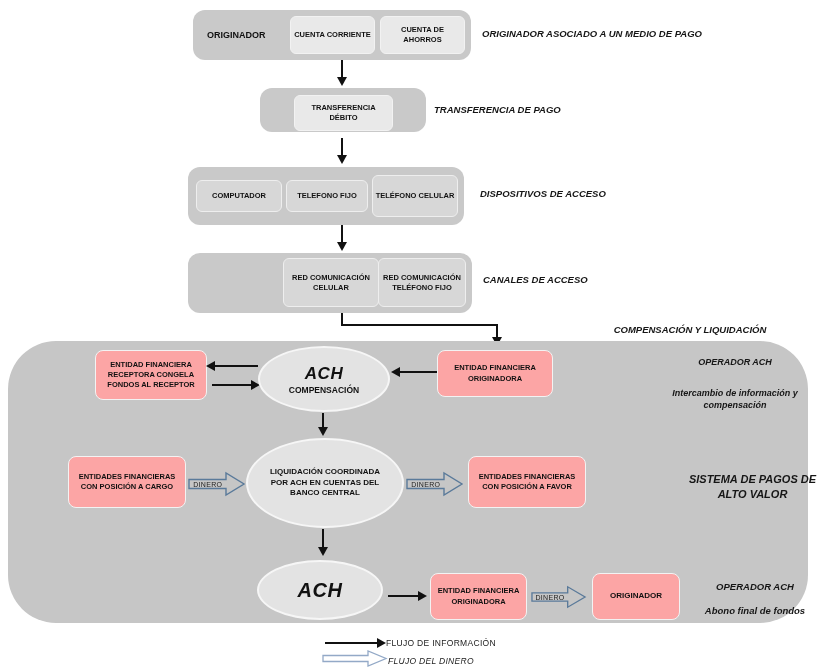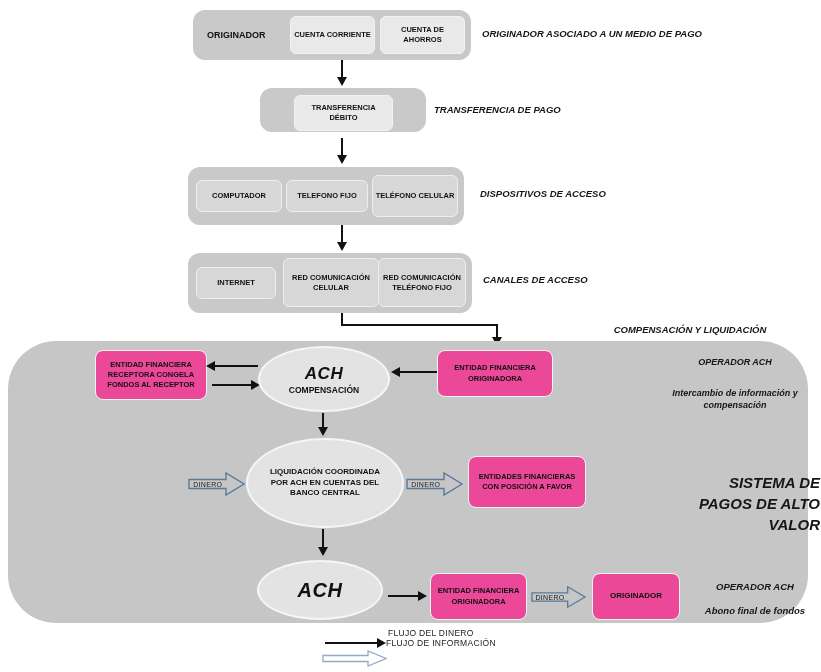--- a/index.html
+++ b/index.html
@@ -5,21 +5,21 @@
   html,body{margin:0;padding:0;background:#fff;}
   .canvas{position:relative;width:821px;height:672px;background:#ffffff;
           font-family:"Liberation Sans",sans-serif;color:#111;overflow:hidden;}
   .abs{position:absolute;}
   .group{background:#c9c9c9;border-radius:12px;}
   .panel{background:#c6c6c6;border-radius:48px;}
   .ibox{background:#e9e9e9;border:1px solid #f2f2f2;border-radius:6px;
         display:flex;align-items:center;justify-content:center;text-align:center;
         font-weight:bold;font-size:7.5px;line-height:1.3;color:#111;padding:2px;box-sizing:border-box;}
   .ibox.dark{background:#d7d7d7;border-color:#eeeeee;}
-  .pbox{background:#ec4899;border:1px solid #f3f3f3;border-radius:8px;
+  .pbox{background:#fca5a5;border:1px solid #f3f3f3;border-radius:8px;
         display:flex;align-items:center;justify-content:center;text-align:center;
         font-weight:bold;font-size:7.5px;line-height:1.35;color:#111;padding:3px;box-sizing:border-box;}
   .ellipse{background:#e3e3e3;border:2px solid #f6f6f6;border-radius:50%;
         display:flex;flex-direction:column;align-items:center;justify-content:center;
         text-align:center;box-sizing:border-box;}
   .ach{font-weight:bold;font-style:italic;font-size:17px;letter-spacing:.5px;}
   .ach.big{font-size:20px;}
   .esub{font-weight:bold;font-size:8.5px;margin-top:1px;}
   .ebody{font-weight:bold;font-size:8px;line-height:1.35;width:112px;}
   .side{font-style:italic;font-weight:bold;font-size:9.5px;color:#161616;white-space:nowrap;}
@@ -62,21 +62,20 @@
     <div class="abs ibox dark" style="left:8px;top:13px;width:86px;height:32px;">COMPUTADOR</div>
     <div class="abs ibox dark" style="left:98px;top:13px;width:82px;height:32px;">TELEFONO FIJO</div>
     <div class="abs ibox dark" style="left:184px;top:8px;width:86px;height:42px;">TELÉFONO CELULAR</div>
   </div>
   <span class="abs side" style="left:480px;top:188px;">DISPOSITIVOS DE ACCESO</span>
 
   <div class="abs linev" style="left:341px;top:225px;height:18px;"></div>
   <div class="abs hd-down" style="left:337px;top:242px;"></div>
 
   <div class="abs group" style="left:188px;top:253px;width:284px;height:60px;">
-    <div class="abs ibox dark" style="left:8px;top:14px;width:80px;height:32px;">INTERNET</div>
     <div class="abs ibox dark" style="left:95px;top:5px;width:96px;height:49px;">RED COMUNICACIÓN CELULAR</div>
     <div class="abs ibox dark" style="left:190px;top:5px;width:88px;height:49px;">RED COMUNICACIÓN TELÉFONO FIJO</div>
   </div>
   <span class="abs side" style="left:483px;top:274px;">CANALES DE ACCESO</span>
 
   <div class="abs linev" style="left:341px;top:313px;height:13px;"></div>
   <div class="abs lineh" style="left:341px;top:324px;width:157px;"></div>
   <div class="abs linev" style="left:496px;top:324px;height:14px;"></div>
   <div class="abs hd-down" style="left:492px;top:337px;"></div>
 
@@ -102,20 +101,21 @@
   <div class="abs pbox" style="left:437px;top:350px;width:116px;height:47px;">ENTIDAD FINANCIERA ORIGINADORA</div>
 
   <div class="abs sidec" style="left:655px;top:356px;width:160px;">
     <div>OPERADOR ACH</div>
     <div style="margin-top:18px;">Intercambio de información y compensación</div>
   </div>
 
   <div class="abs linev" style="left:322px;top:413px;height:16px;"></div>
   <div class="abs hd-down" style="left:318px;top:427px;"></div>
 
+  <div class="abs pbox" style="left:68px;top:456px;width:118px;height:52px;">ENTIDADES FINANCIERAS CON POSICIÓN A CARGO</div>
 
   <div class="abs money" style="left:188px;top:470px;width:58px;height:28px;">
     <svg width="58" height="28" viewBox="0 0 58 28">
       <path d="M1 9.5 H38 V3 L56 14 L38 25 V18.5 H1 Z" fill="#c6c6c6" stroke="#5a7a9a" stroke-width="1.4"></path>
     </svg>
     <span class="mlabel">DINERO</span>
   </div>
 
   <div class="abs ellipse" style="left:246px;top:438px;width:158px;height:90px;">
     <span class="ebody">LIQUIDACIÓN COORDINADA POR ACH EN CUENTAS DEL BANCO CENTRAL</span>
@@ -123,21 +123,21 @@
 
   <div class="abs money" style="left:406px;top:470px;width:58px;height:28px;">
     <svg width="58" height="28" viewBox="0 0 58 28">
       <path d="M1 9.5 H38 V3 L56 14 L38 25 V18.5 H1 Z" fill="#c6c6c6" stroke="#5a7a9a" stroke-width="1.4"></path>
     </svg>
     <span class="mlabel">DINERO</span>
   </div>
 
   <div class="abs pbox" style="left:468px;top:456px;width:118px;height:52px;">ENTIDADES FINANCIERAS CON POSICIÓN A FAVOR</div>
 
-  <div class="abs sidec" style="left:685px;top:472px;width:135px;font-size:15px;text-align:right;">SISTEMA DE PAGOS DE ALTO VALOR</div>
+  <div class="abs sidec" style="left:685px;top:472px;width:135px;font-size:11px;">SISTEMA DE PAGOS DE ALTO VALOR</div>
 
   <div class="abs linev" style="left:322px;top:529px;height:20px;"></div>
   <div class="abs hd-down" style="left:318px;top:547px;"></div>
 
   <div class="abs ellipse" style="left:257px;top:560px;width:126px;height:60px;">
     <span class="ach big">ACH</span>
   </div>
 
   <div class="abs lineh" style="left:388px;top:595px;width:32px;"></div>
   <div class="abs hd-right" style="left:418px;top:591px;"></div>
@@ -160,15 +160,15 @@
 
   <div class="abs lineh" style="left:325px;top:642px;width:54px;"></div>
   <div class="abs hd-right" style="left:377px;top:638px;"></div>
   <span class="abs legend-text" style="left:386px;top:638px;">FLUJO DE INFORMACIÓN</span>
 
   <div class="abs" style="left:322px;top:650px;width:66px;height:17px;">
     <svg width="66" height="17" viewBox="0 0 66 17">
       <path d="M1 5.5 H46 V1 L64 8.5 L46 16 V11.5 H1 Z" fill="#ffffff" stroke="#93a9c7" stroke-width="1.3"></path>
     </svg>
   </div>
-  <span class="abs legend-text" style="left:388px;top:628px;">FLUJO DEL DINERO</span>
+  <span class="abs legend-text" style="left:388px;top:656px;font-style:italic;">FLUJO DEL DINERO</span>
 
 </div>
 
 </body></html>

